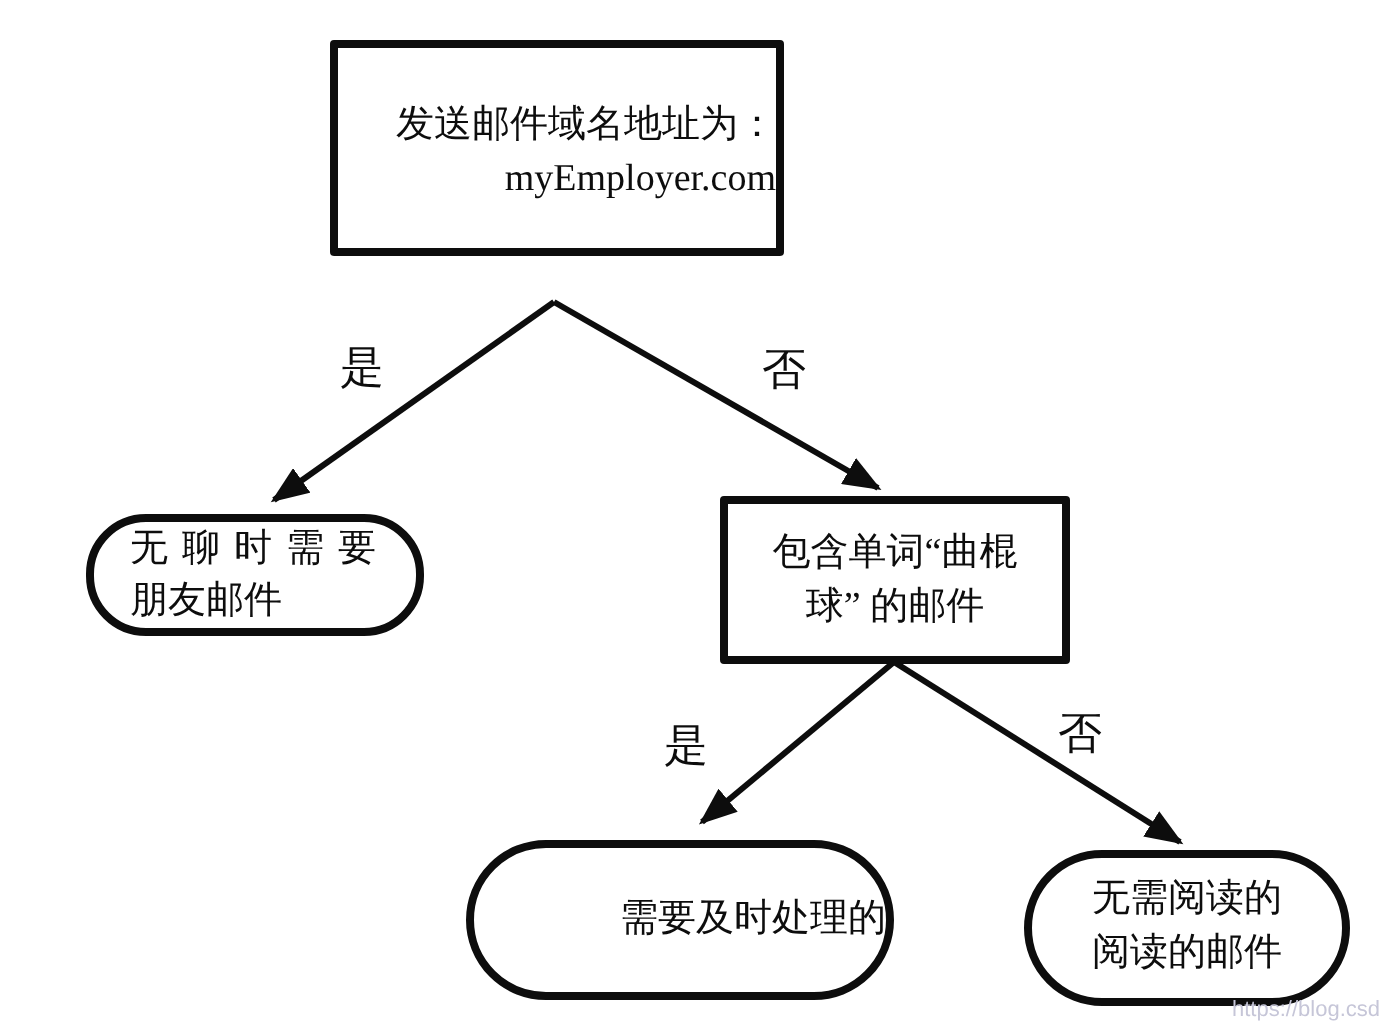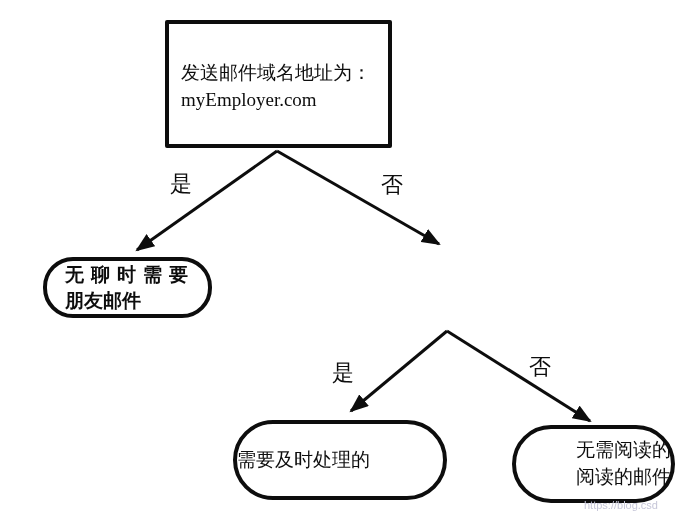--- a/index.html
+++ b/index.html
@@ -23,48 +23,48 @@
     background: #ffffff;
     display: flex;
     flex-direction: column;
     justify-content: center;
     font-size: 19px;
     line-height: 1.42;
     color: #0d0d0d;
   }
   .node .line { display: block; white-space: nowrap; }
   .rect { border-radius: 2px; }
-  .rounded-30 { border-radius: 30px; font-weight: bold; }
+  .rounded-30 { border-radius: 30px; }
   .rounded-40 { border-radius: 40px; }
 
   #node-root {
-    left: 165px; top: 20px; width: 227px; height: 128px;
+    left: 165px; top: 20px; width: 227px; height: 108px;
     padding-left: 12px; padding-top: 6px;
-    text-align: left;
+    text-align: right;
   }
   #node-boring {
     left: 43px; top: 257px; width: 169px; height: 61px;
     padding-left: 18px;
     text-align: left;
     font-size: 19px;
     line-height: 1.35;
   }
   #node-boring .line-0 { letter-spacing: 7px; }
   #node-hockey {
     left: 360px; top: 248px; width: 175px; height: 84px;
     text-align: center;
     padding-top: 2px;
   }
   #node-friend {
     left: 233px; top: 420px; width: 214px; height: 80px;
-    text-align: left;
+    text-align: right;
   }
   #node-spam {
     left: 512px; top: 425px; width: 163px; height: 78px;
-    text-align: right;
+    text-align: center;
   }
 
   .edge-label {
     position: absolute;
     font-size: 22px;
     color: #0d0d0d;
     line-height: 1;
   }
   #label-root-yes  { left: 170px; top: 173px; }
   #label-root-no   { left: 381px; top: 174px; }
@@ -73,21 +73,21 @@
 
   #edges-svg {
     position: absolute;
     left: 0; top: 0;
     width: 696px; height: 513px;
     pointer-events: none;
   }
 
   .watermark {
     position: absolute;
-    left: 584px;
+    left: 616px;
     top: 499px;
     font-family: "Liberation Sans", "DejaVu Sans", sans-serif;
     font-size: 11px;
     color: #c6c6d8;
     white-space: nowrap;
   }
 </style>
 </head>
 <body>
 
@@ -110,20 +110,24 @@
   <div id="node-root" class="node rect">
     <span class="line line-0">发送邮件域名地址为：</span>
     <span class="line line-1">myEmployer.com</span>
   </div>
 
   <div id="node-boring" class="node rounded-30">
     <span class="line line-0">无聊时需要</span>
     <span class="line line-1">朋友邮件</span>
   </div>
 
+  <div id="node-hockey" class="node rect">
+    <span class="line line-0">包含单词“曲棍</span>
+    <span class="line line-1">球” 的邮件</span>
+  </div>
 
   <div id="node-friend" class="node rounded-40">
     <span class="line line-0">需要及时处理的</span>
   </div>
 
   <div id="node-spam" class="node rounded-40">
     <span class="line line-0">无需阅读的</span>
     <span class="line line-1">阅读的邮件</span>
   </div>
 

